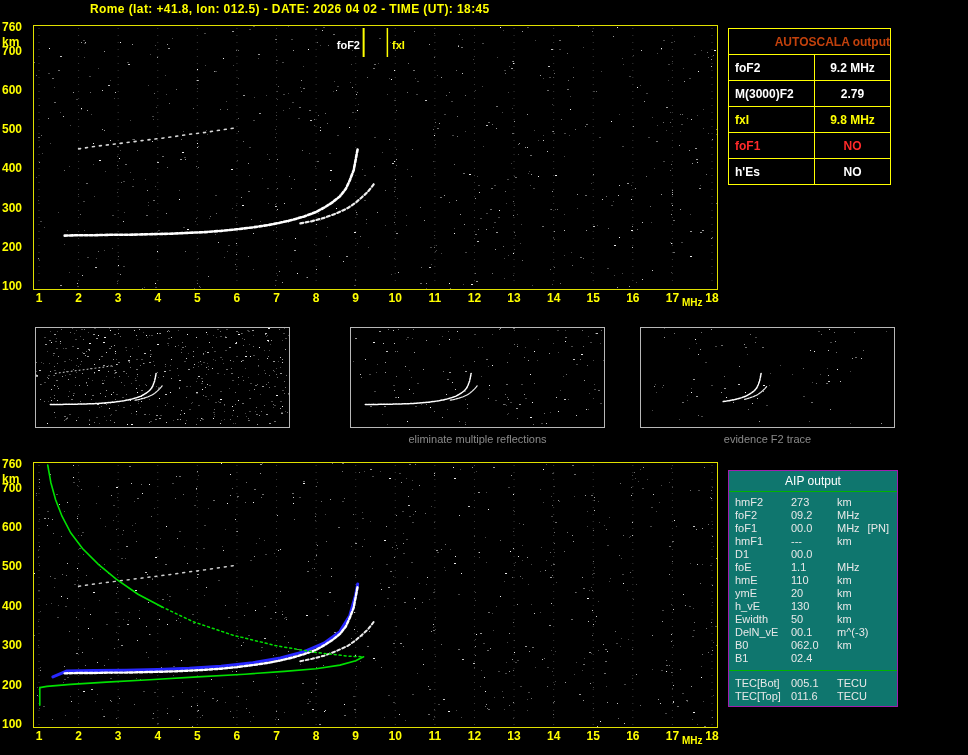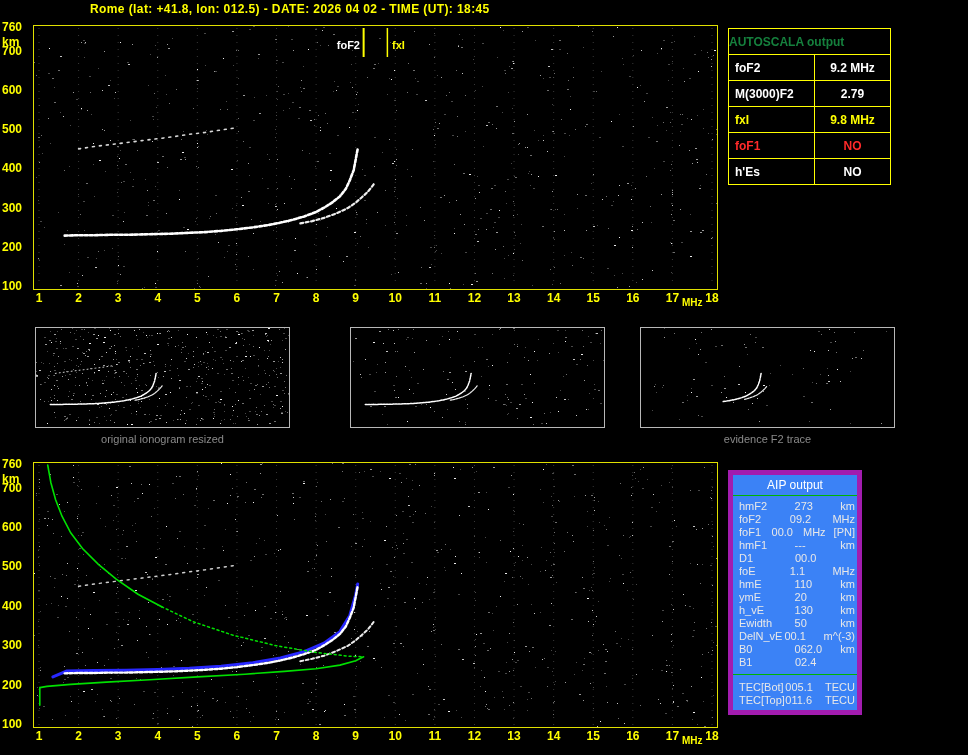--- a/index.html
+++ b/index.html
@@ -15,29 +15,29 @@
   svg{display:block}
   .ylab,.xlab{position:absolute;color:#ffff00;font-weight:bold;font-size:12px;line-height:13px}
   .ylab{width:28px;text-align:left}
   .xlab{width:22px;text-align:center}
   .unit{font-size:10px}
   .marker-label{position:absolute;font-size:11px;font-weight:bold;line-height:11px}
   #fof2-label{left:330px;top:40px;width:30px;text-align:right;color:#ffffff}
   #fxi-label{left:392px;top:40px;color:#ffff00}
   .auto-table{position:absolute;left:728px;top:28px;width:163px;border-collapse:collapse}
   .auto-table th,.auto-table td{border:1px solid #ffff00;font-size:12px;font-weight:bold;height:26px}
-  .auto-table th{color:#15803d;text-align:left}
+  .auto-table th{color:#c2410c;text-align:right}
   .auto-table td.lbl{width:86px;padding-left:6px;text-align:left}
   .auto-table td.val{text-align:center}
   .c-white{color:#ffffff}.c-yellow{color:#ffff00}.c-red{color:#ff2a2a}.c-blue{color:#1e90ff}
   .thumb{position:absolute;top:327px;width:255px;height:101px;border:1px solid #b8b8b8;background:#000}
   #thumb1{left:35px}#thumb2{left:350px}#thumb3{left:640px}
   .caption{position:absolute;top:433px;width:255px;text-align:center;color:#8a8a8a;font-size:11px}
   #cap1{left:35px}#cap2{left:350px}#cap3{left:640px}
-  .aip{position:absolute;left:728px;top:470px;width:134px;border:5px solid #a21caf;color:#e8e8e8;background:#3b82f6}
+  .aip{position:absolute;left:728px;top:470px;width:170px;border:1px solid #a21caf;color:#e8e8e8;background:#0f766e}
   .aip-header{height:21px;line-height:21px;text-align:center;font-size:12px;color:#ffffff;
               border-bottom:1px solid #00b400}
   .aip-body{padding:4px 2px 3px 6px}
   .aip-row{display:flex;font-size:11px;line-height:13px;white-space:nowrap}
   .aip-row .l{width:56px}
   .aip-row .v{width:36px;text-align:left}
   .aip-row .u{margin-left:10px}
   .aip-row .e{margin-left:8px}
   .aip-sep{height:0;border-top:1px solid #00b400;margin:2px 0}
 </style>
@@ -1687,21 +1687,21 @@
         <rect x="107" y="81" width="1" height="1" fill="#6e6e6e"></rect>
         <rect x="46" y="72" width="1" height="1" fill="#484848"></rect>
         <rect x="187" y="53" width="2" height="1" fill="#c4c4c4"></rect>
         <rect x="104" y="19" width="2" height="1" fill="#6e6e6e"></rect>
         <rect x="168" y="93" width="1" height="1" fill="#484848"></rect>
         <rect x="114" y="14" width="1" height="1" fill="#6e6e6e"></rect>
         <polyline points="82.2,73.6 87.9,72.7 92.2,71.9 96.5,70.9 100.8,69.6 105.1,68.1 107.9,66.5 110.8,64.7 113.6,62.5 115.8,59.8 117.2,56.7 118.6,53.0 119.4,49.2 120.1,45.4" fill="none" stroke="#ffffff" stroke-width="1.5" stroke-linecap="round" stroke-dasharray="2,1"></polyline>
         <polyline points="103.6,71.3 107.9,70.2 112.2,68.7 116.5,66.7 119.4,64.7 121.5,62.9 123.6,60.9 125.1,59.2 126.1,57.8" fill="none" stroke="#eeeeee" stroke-width="1.2" stroke-linecap="round" stroke-dasharray="2,1"></polyline>
       </svg>
   </div>
-  <div class="caption" id="cap1">original ionogram resized</div>
+  <div class="caption" id="cap2">eliminate multiple reflections</div>
   <div class="caption" id="cap3">evidence F2 trace</div>
 
   <div class="plot" id="plot2">
     <svg id="svg2" width="683" height="264">
         <line x1="5" x2="5" y1="2" y2="262" stroke="#383838" stroke-width="1" stroke-dasharray="1,6"></line>
         <line x1="44.588235294117645" x2="44.588235294117645" y1="2" y2="262" stroke="#383838" stroke-width="1" stroke-dasharray="1,6"></line>
         <line x1="84.17647058823529" x2="84.17647058823529" y1="2" y2="262" stroke="#383838" stroke-width="1" stroke-dasharray="1,6"></line>
         <line x1="123.76470588235293" x2="123.76470588235293" y1="2" y2="262" stroke="#383838" stroke-width="1" stroke-dasharray="1,6"></line>
         <line x1="163.35294117647058" x2="163.35294117647058" y1="2" y2="262" stroke="#383838" stroke-width="1" stroke-dasharray="1,6"></line>
         <line x1="202.94117647058823" x2="202.94117647058823" y1="2" y2="262" stroke="#383838" stroke-width="1" stroke-dasharray="1,6"></line>

